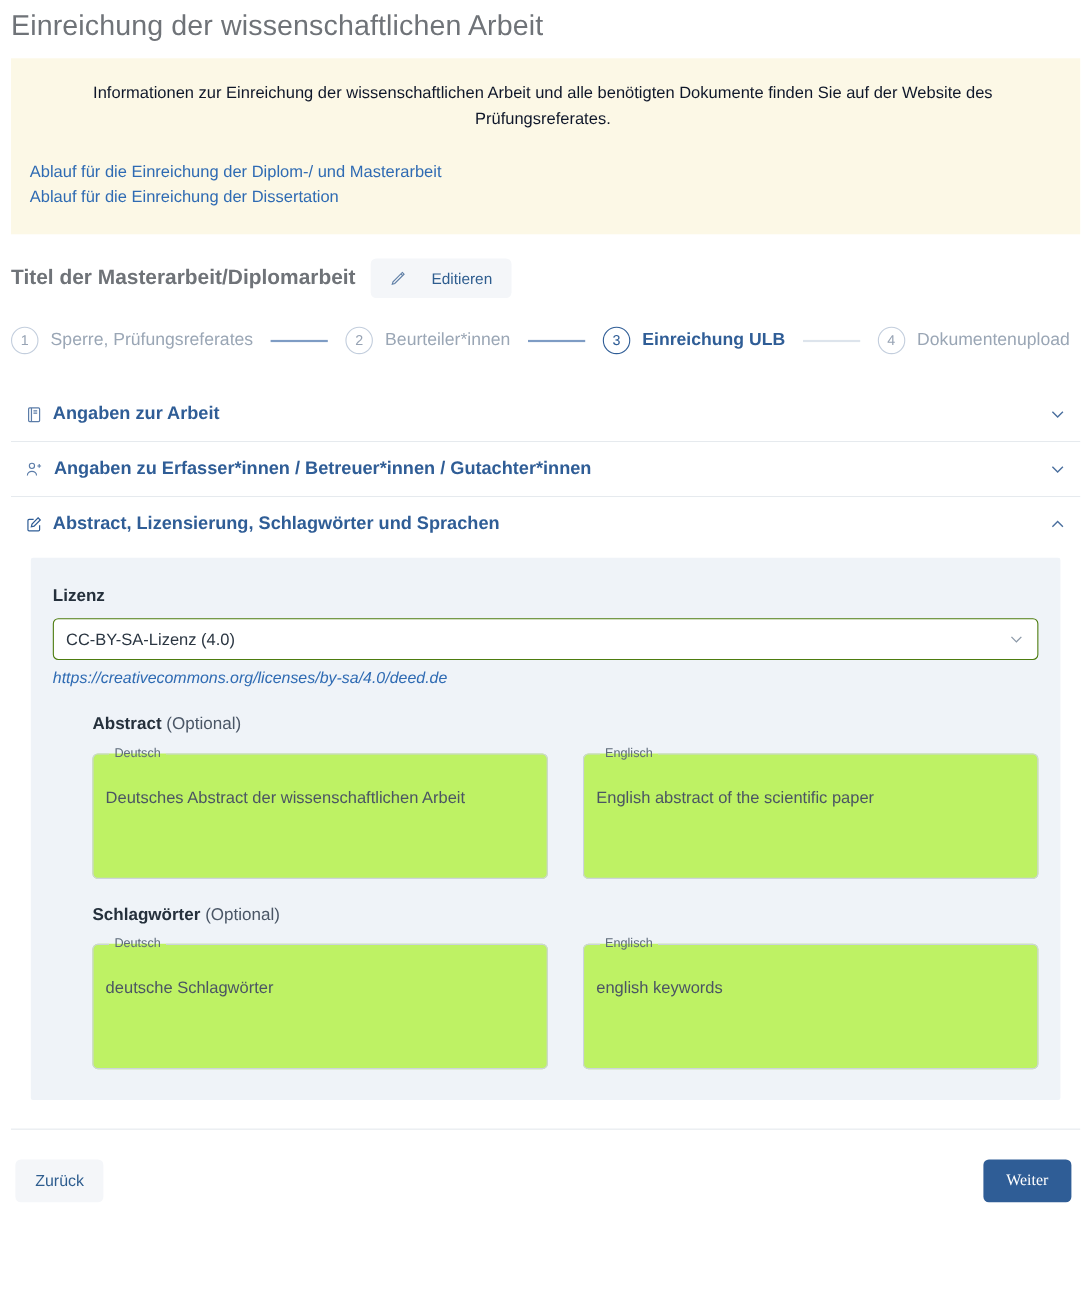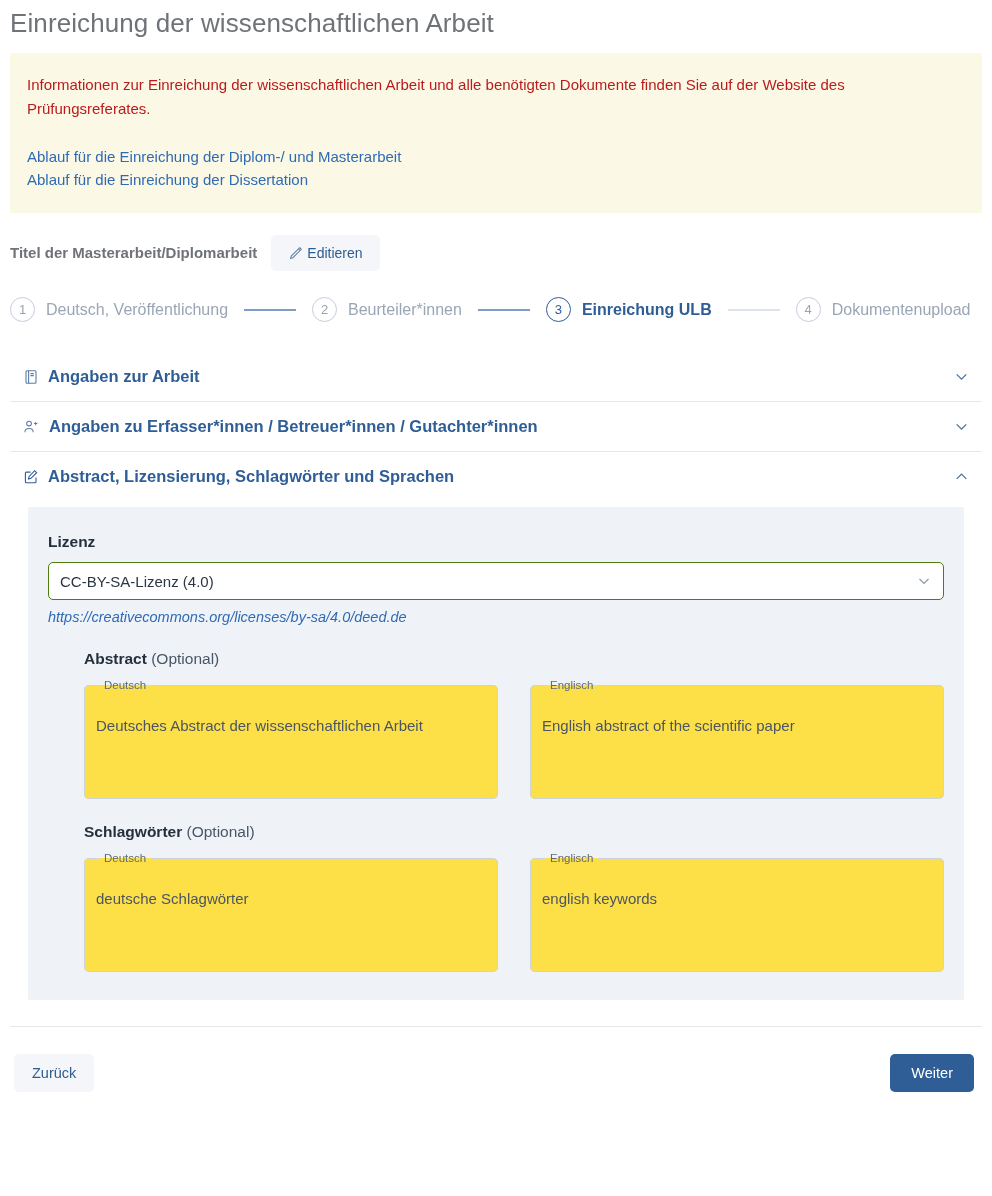--- a/index.html
+++ b/index.html
@@ -27,47 +27,47 @@
 
   
   .alert-box {
     margin: 13px 10px 0 10px;
     background: #fcf8e6;
     color: #8a7b45;
     padding: 20px 22px 22px 17px;
     font-size: 15px;
     line-height: 24px;
   }
-  .alert-text { margin: 0; color: #b91c1c; }
+  .alert-text { margin: 0; color: #0f172a; text-align: center; }
   .alert-links { margin-top: 24px; line-height: 23px; }
   .alert-link {
     display: block;
     color: #2f6bb3;
     text-decoration: none;
     font-size: 15px;
   }
 
   
   .title-row {
     display: flex;
     align-items: center;
     gap: 14px;
     padding: 22px 0 0 10px;
   }
   .thesis-title {
-    font-size: 15px;
+    font-size: 19px;
     font-weight: 700;
     color: #6f7378;
     margin: 0;
     line-height: 28px;
   }
   .edit-btn {
     display: inline-flex;
     align-items: center;
-    gap: 4px;
+    gap: 23px;
     background: #f4f6f9;
     border: none;
     border-radius: 5px;
     padding: 10px 17px;
     font-size: 14px;
     color: #2e5d8f;
     font-family: "Liberation Sans", sans-serif;
     cursor: pointer;
   }
   .edit-btn svg { display: block; }
@@ -173,21 +173,21 @@
   .two-col {
     display: flex;
     gap: 32px;
     margin-top: 8px;
   }
   .col { flex: 1 1 0; min-width: 0; }
 
   fieldset.ta-field {
     border: 1px solid #ccd3dc;
     border-radius: 5px;
-    background: #fde047;
+    background: #bef264;
     margin: 0;
     padding: 0 10px 9px 10px;
     height: 120px;
   }
   fieldset.ta-field > legend {
     font-size: 11.5px;
     color: #5d6a79;
     padding: 0 5px;
     margin-left: 4px;
     width: auto;
@@ -228,21 +228,21 @@
     font-family: "Liberation Sans", sans-serif;
     cursor: pointer;
   }
   .btn-next {
     background: #2f5d96;
     border: none;
     border-radius: 5px;
     padding: 11px 21px;
     font-size: 14.5px;
     color: #ffffff;
-    font-family: Liberation Sans, sans-serif;
+    font-family: Liberation Serif, serif;
     cursor: pointer;
   }
 </style>
 </head>
 <body>
 
 <div class="page">
 
   <h1 class="page-title">Einreichung der wissenschaftlichen Arbeit</h1>
 
@@ -263,21 +263,21 @@
           <path d="M11.2 3.1l1.7 1.7"></path>
         </svg>
       </span>
       <span>Editieren</span>
     </button>
   </div>
 
   <div class="stepper">
     <div class="step">
       <span class="step-circle">1</span>
-      <span class="step-label">Deutsch, Veröffentlichung</span>
+      <span class="step-label">Sperre, Prüfungsreferates</span>
     </div>
     <span class="step-line"></span>
     <div class="step">
       <span class="step-circle">2</span>
       <span class="step-label">Beurteiler*innen</span>
     </div>
     <span class="step-line"></span>
     <div class="step active">
       <span class="step-circle">3</span>
       <span class="step-label">Einreichung ULB</span>

